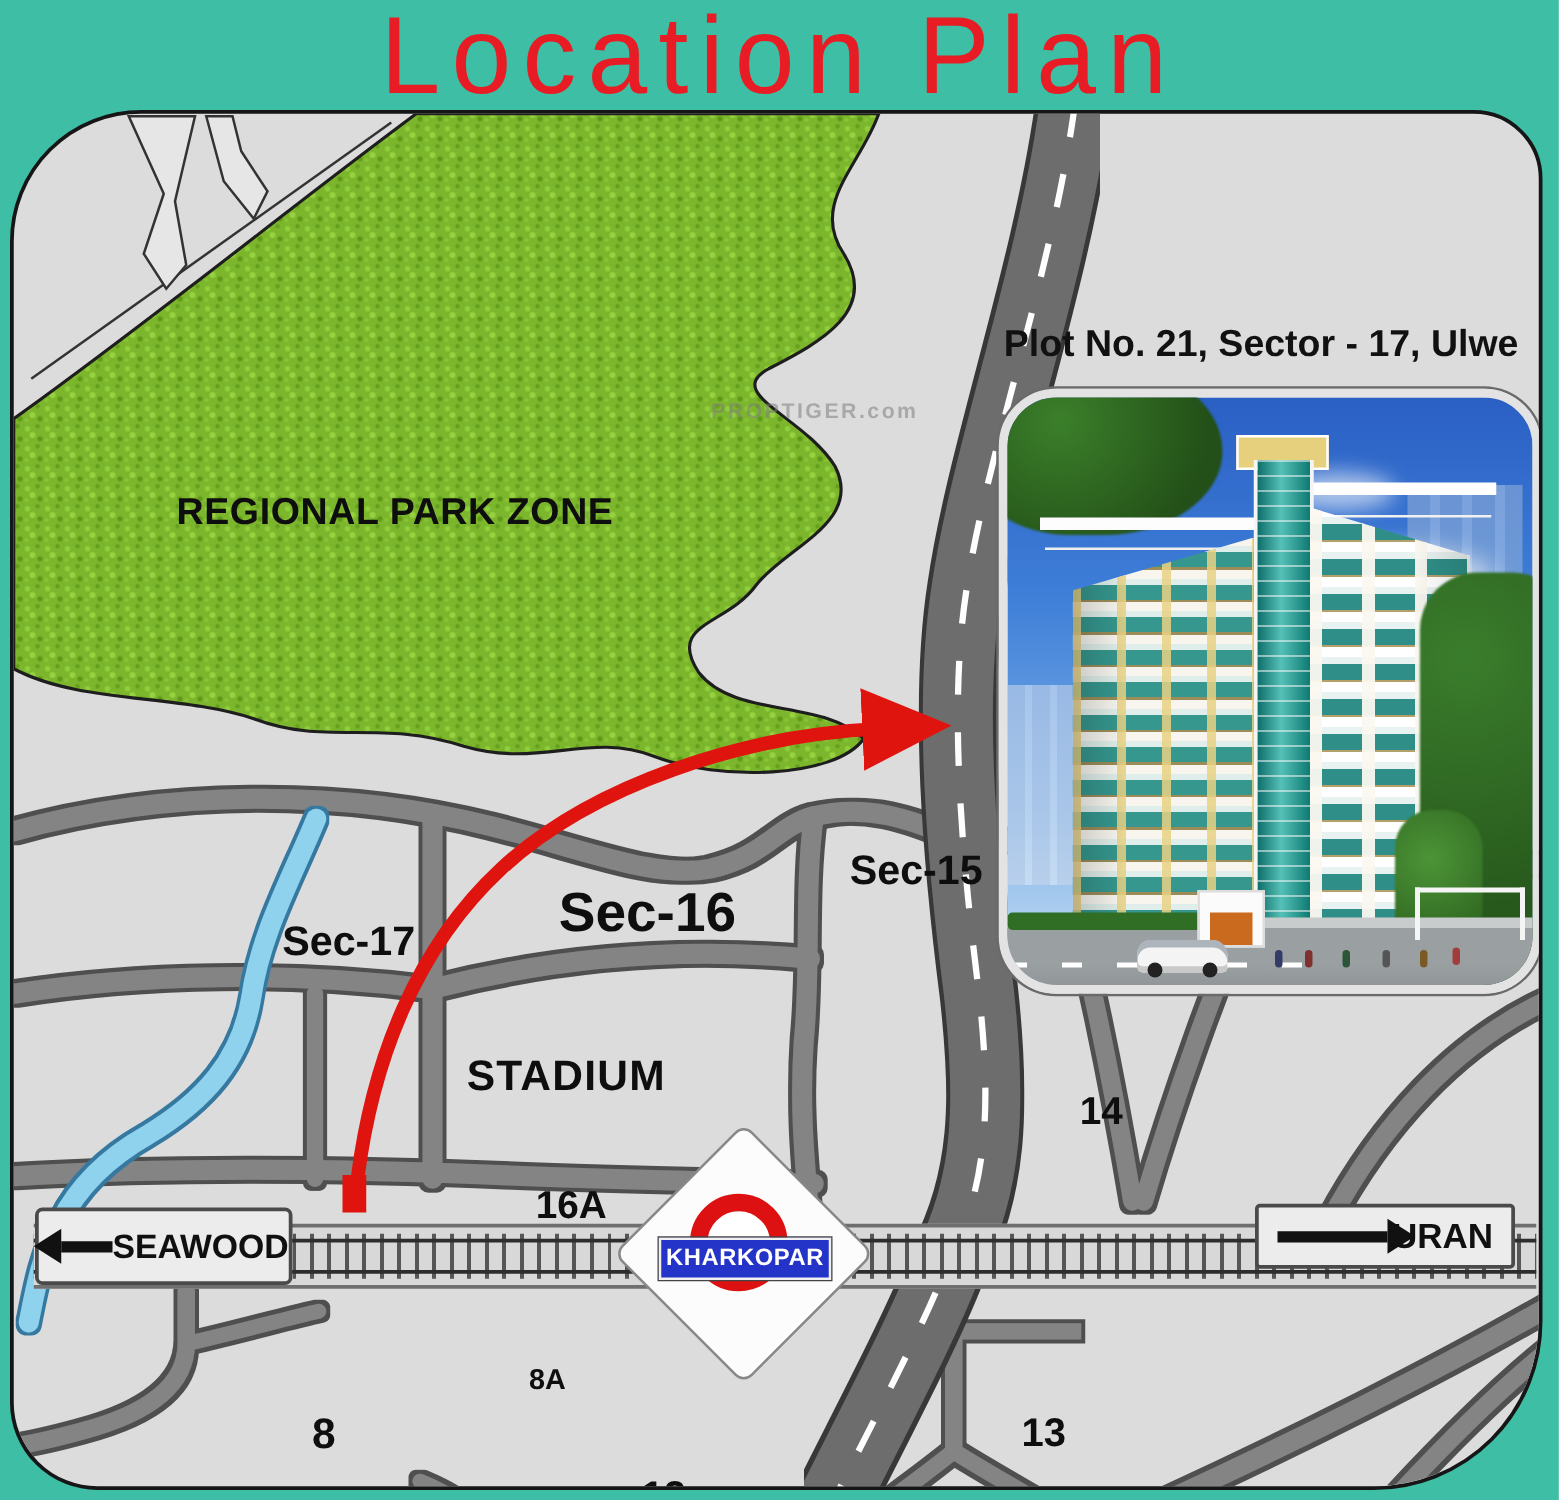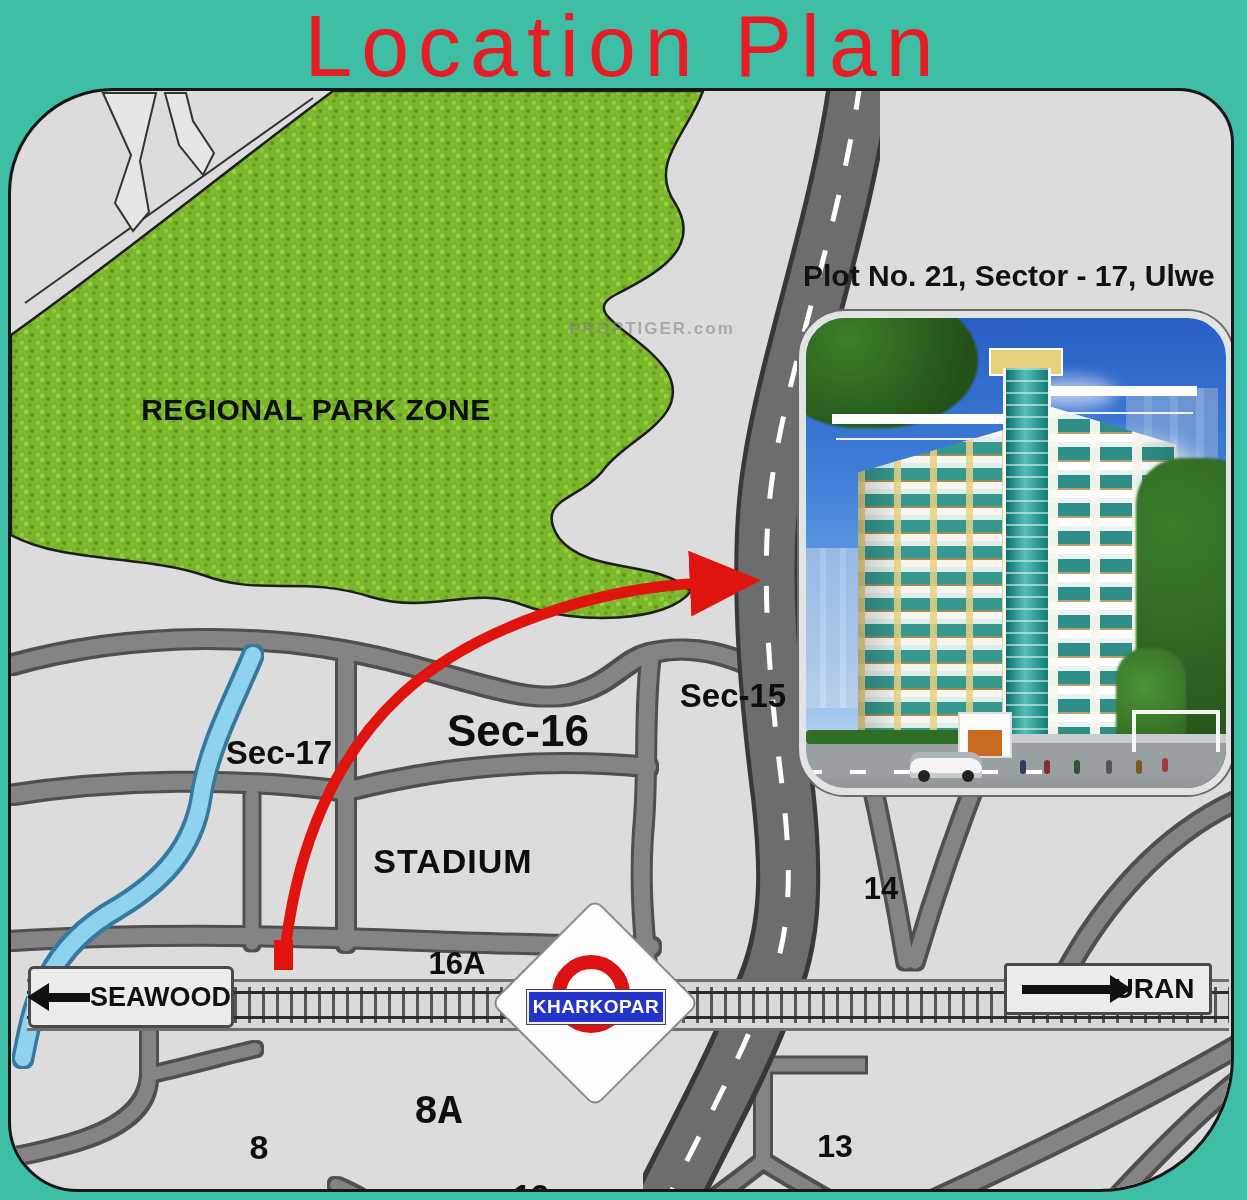--- a/index.html
+++ b/index.html
@@ -30,21 +30,21 @@
     line-height:1.1;white-space:nowrap;
   }
   #lbl-park   {left:100px;top:302px;width:410px;font-size:30px;letter-spacing:.5px;}
   #lbl-sec17  {left:198px;top:644px;width:140px;font-size:33px;}
   #lbl-sec16  {left:436px;top:616px;width:140px;font-size:44px;}
   #lbl-sec15  {left:652px;top:587px;width:140px;font-size:33px;}
   #lbl-stadium{left:350px;top:752px;width:184px;font-size:34px;letter-spacing:1px;}
   #lbl-16a    {left:404px;top:856px;width:84px;font-size:31px;}
   #lbl-14     {left:828px;top:781px;width:84px;font-size:31px;}
   #lbl-8      {left:206px;top:1038px;width:84px;font-size:34px;}
-  #lbl-8a     {left:382px;top:1000px;width:90px;font-size:40px;font-family:Liberation Mono, monospace;}
+  #lbl-8a     {left:382px;top:1000px;width:90px;font-size:23px;}
   #lbl-13     {left:782px;top:1038px;width:84px;font-size:32px;}
   #lbl-12     {left:478px;top:1088px;width:84px;font-size:32px;}
   
   .watermark{
     position:absolute;left:558px;top:192px;font-size:17px;font-weight:bold;
     color:rgba(125,125,125,.55);letter-spacing:2px;white-space:nowrap;margin-top:36px;
   }
   
   .railway{
     position:absolute;left:16px;top:888px;width:1202px;height:52px;

